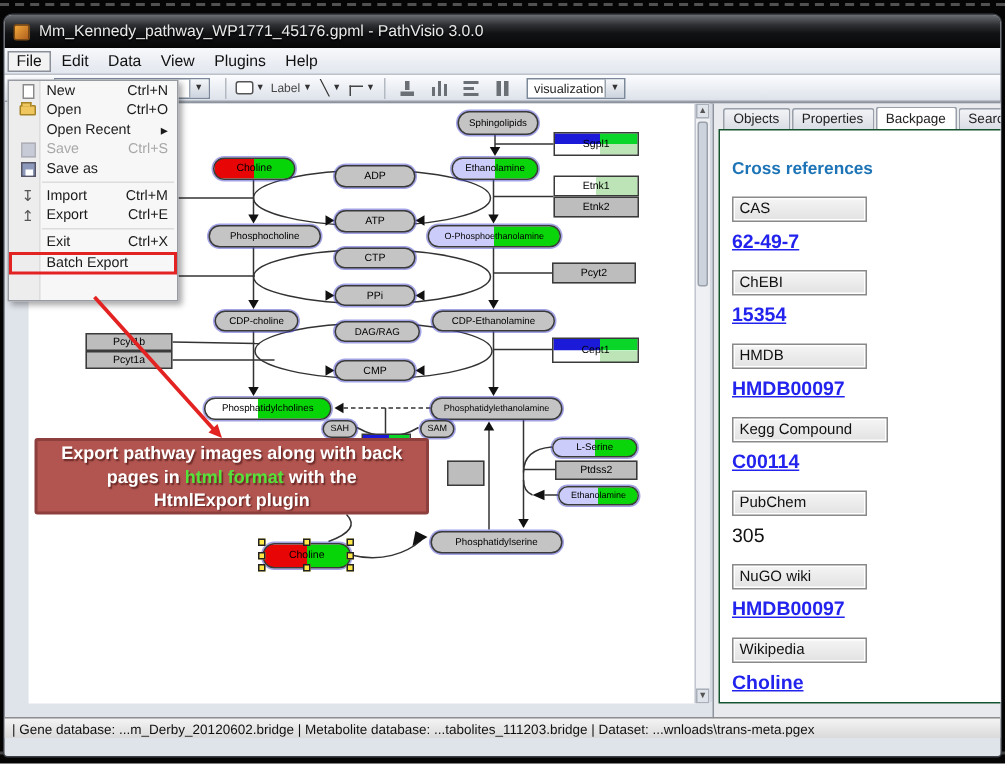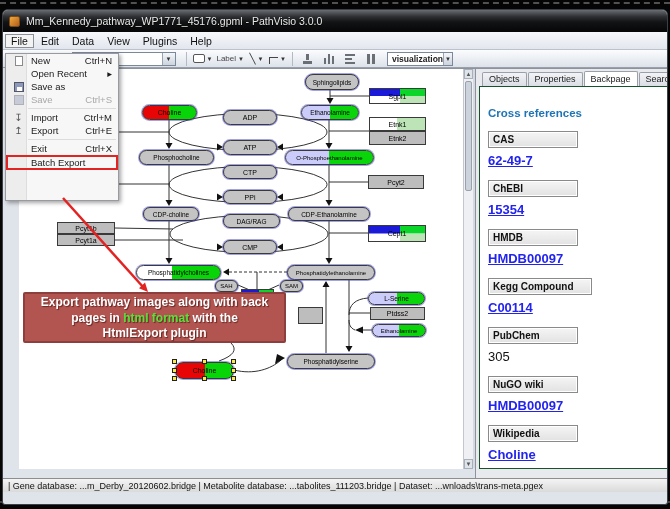--- a/index.html
+++ b/index.html
@@ -22,29 +22,29 @@
   
   .menubar { position:absolute; left:0; top:22px; width:100%; height:18px;
              background:linear-gradient(#f7f8fb,#e2e6ee); border-bottom:1px solid #bcc1ca;
              display:flex; align-items:center; padding-left:2px; font-size:10.5px; color:#111; }
   .menu-item { padding:1px 6px; margin-right:1px; cursor:default; }
   .menu-item.active { background:#f3f3f3; border:1px solid #8a8f98; padding:0 5px; }
 
   
   .toolbar { position:absolute; left:0; top:40px; width:100%; height:18px;
              background:linear-gradient(#fbfcfe,#dde2ea); border-bottom:1px solid #9aa0a9;
-             display:flex; align-items:center; font-size:9px; color:#222;padding-left:36px; }
+             display:flex; align-items:center; font-size:9px; color:#222; }
   .tb-zoom-label { margin-left:4px; margin-right:3px; font-size:9px; }
   .combo { background:#fff; border:1px solid #7b8899; height:14px; display:flex; align-items:center;
            font-size:9.5px; position:relative; padding-left:4px; }
   .combo .arrow-btn { margin-left:auto; width:13px; height:12px; background:linear-gradient(#f4f6f9,#cdd4de);
            border-left:1px solid #9aa4b1; display:flex; align-items:center; justify-content:center;
            font-size:6px; color:#333; }
   .combo-zoom { width:104px; margin-right:6px; }
-  .combo-vis { width:66px; margin-left:6px;font-weight:bold; }
+  .combo-vis { width:66px; margin-left:6px; }
   .tb-sep { width:1px; height:14px; background:#b4bac2; margin:0 4px; }
   .tb-btn { height:16px; min-width:17px; display:flex; align-items:center; justify-content:center;
             margin:0 2px; color:#444; font-size:9px; }
   .tb-caret { font-size:6px; color:#333; margin-left:2px; }
   .ico-gene { width:12px; height:9px; border:1px solid #555; background:#fff; border-radius:2px; }
   .ico-line { font-size:10px; color:#333; }
   .ico-conn { width:9px; height:7px; border-left:1px solid #444; border-top:1px solid #444; margin-top:4px; }
   .ico-stamp { position:relative; width:11px; height:10px; }
   .ico-stamp::before { content:""; position:absolute; left:4px; top:0; width:3px; height:6px; background:#6a6f76; }
   .ico-stamp::after { content:""; position:absolute; left:1px; bottom:0; width:9px; height:3px; background:#6a6f76; }
@@ -114,21 +114,21 @@
   .panel { position:absolute; left:456px; top:0; width:210px; height:410px; background:#e8eaee; border-left:1px solid #8d939c; }
   .tabs { position:absolute; left:6px; top:2px; height:15px; display:flex; font-size:9px; color:#222; }
   .tab { padding:1px 6px; background:linear-gradient(#f2f3f6,#d8dce3); border:1px solid #9aa0a9; border-bottom:none;
          margin-right:1px; border-radius:2px 2px 0 0; position:relative; top:1px; }
   .tab.active { background:#fff; font-weight:normal; top:0; padding-top:2px; z-index:2; }
   .panel-body { position:absolute; left:3px; top:17px; width:204px; height:383px; background:#fff;
                 border:1px solid #14532d; overflow:hidden; padding:4px 0 0 8px; }
   .xref-heading { color:#1d74b6; font-weight:bold; font-size:11.5px; margin-top:16px; }
   .xref-sec { margin-top:12px; }
   .xref-box { width:90px; border:1px solid #8a8a8a; background:linear-gradient(#f5f5f5,#e2e2e2);
-              font-weight:bold; font-size:10px; color:#111; padding:2px 4px; box-shadow:inset 0 0 0 1px #fff; }
+              font-weight:normal; font-size:10px; color:#111; padding:2px 4px; box-shadow:inset 0 0 0 1px #fff; }
   .xref-box.wide { width:104px; }
   .xref-val { margin-top:5px; font-size:13px; font-weight:bold; color:#2323ee; text-decoration:underline; }
   .xref-val.plain { color:#111; text-decoration:none; font-weight:normal; }
   .expr-heading { font-weight:bold; font-size:11.5px; color:#000; margin-top:14px; }
 
   
   .statusbar { position:absolute; left:0; top:468px; width:100%; height:14px;
                background:linear-gradient(#f4f4f4,#dadada); border-top:1px solid #8e8e8e;
                font-size:9px; color:#111; display:flex; align-items:center; padding-left:5px; white-space:nowrap; }
 </style>
@@ -372,37 +372,44 @@
   <div class="filemenu" id="filemenu">
     <div class="fm-gutter"></div>
   <div class="fm-row">
         <span class="fm-ic">
           <span class="ic-new"></span>
         </span>
         <span class="fm-lab">New</span>
         <span class="fm-sc">Ctrl+N</span>
       </div>
       <div class="fm-row">
+        <span class="fm-ic">
+          <span class="ic-open"></span>
+        </span>
+        <span class="fm-lab">Open</span>
+        <span class="fm-sc">Ctrl+O</span>
+      </div>
+      <div class="fm-row">
         <span class="fm-ic"></span>
         <span class="fm-lab">Open Recent</span>
         <span class="fm-sc">▸</span>
       </div>
+      <div class="fm-row dis">
+        <span class="fm-ic">
+          <span class="ic-save"></span>
+        </span>
+        <span class="fm-lab">Save</span>
+        <span class="fm-sc">Ctrl+S</span>
+      </div>
       <div class="fm-row">
         <span class="fm-ic">
           <span class="ic-saveas"></span>
         </span>
         <span class="fm-lab">Save as</span>
         <span class="fm-sc"></span>
-      </div>
-      <div class="fm-row dis">
-        <span class="fm-ic">
-          <span class="ic-save"></span>
-        </span>
-        <span class="fm-lab">Save</span>
-        <span class="fm-sc">Ctrl+S</span>
       </div>
       <div class="fm-sep"></div>
       <div class="fm-row">
         <span class="fm-ic">
           <span class="ic-import"></span>
         </span>
         <span class="fm-lab">Import</span>
         <span class="fm-sc">Ctrl+M</span>
       </div>
       <div class="fm-row">

